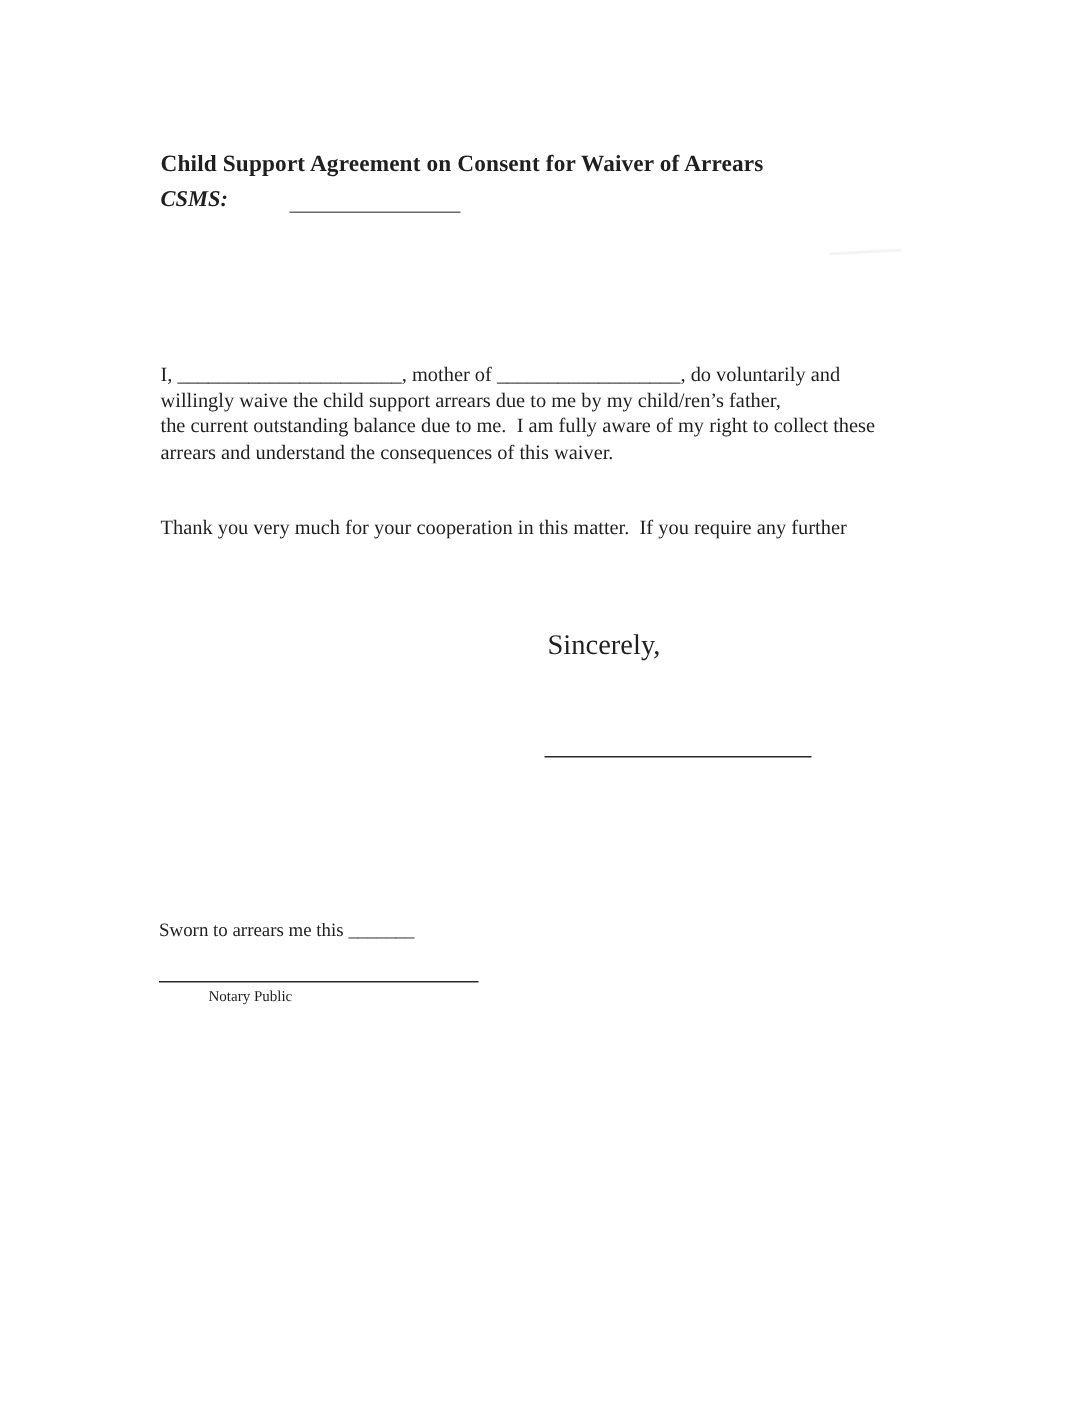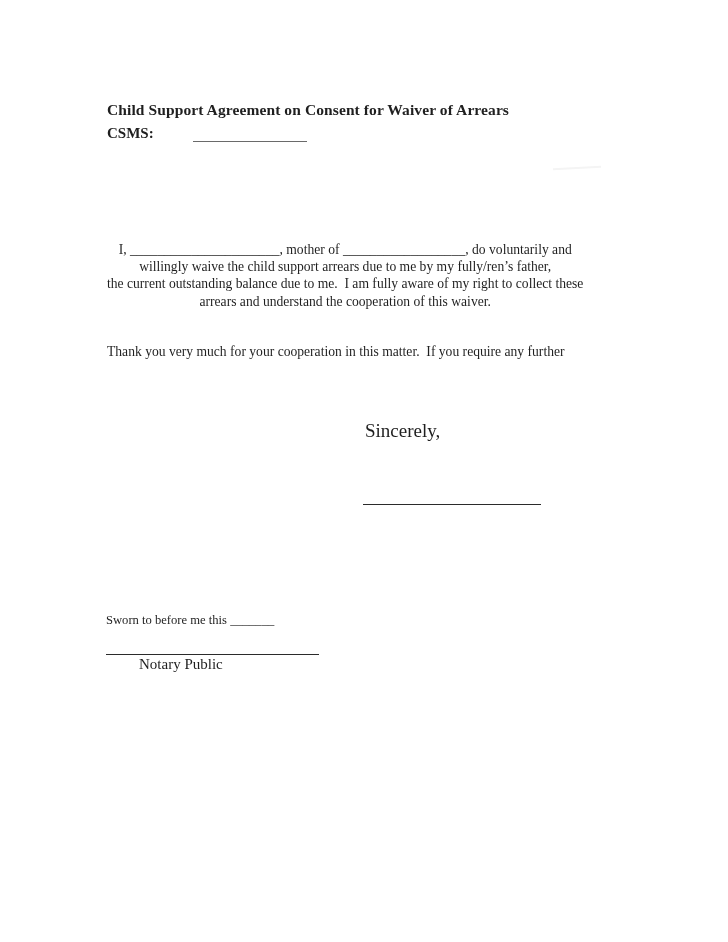--- a/index.html
+++ b/index.html
@@ -31,37 +31,38 @@
   .field-row {
     height: 20px;
     line-height: 20px;
     font-size: 15px;
     font-weight: bold;
   }
   .field-label {
     display: inline-block;
     width: 86px;
     vertical-align: bottom;
+    font-style: italic;
   }
   .fill-line {
     display: inline-block;
     width: 114px;
     height: 15px;
     vertical-align: bottom;
     margin-bottom: 1px;
   }
   .fill-line--light { border-bottom: 1.6px solid #6a6a6a; }
   .fill-line--dark  { border-bottom: 1.8px solid #333333; }
   .paragraph {
     position: absolute;
     left: 107px;
     font-size: 13.6px;
     line-height: 17.2px;
   }
-  .paragraph .line { white-space: pre; text-align: center; }
+  .paragraph .line { white-space: pre; }
   .body-para { top: 241px; }
   .closing-para { top: 343px; }
   .salutation {
     position: absolute;
     left: 365px;
     top: 420px;
     font-size: 19px;
   }
   .signature-line {
     position: absolute;
@@ -79,21 +80,21 @@
   }
   .notary-block .line { white-space: pre; }
   .notary-line {
     width: 213px;
     border-top: 1.5px solid #2b2b2b;
     margin-top: 25px;
   }
   .notary-label {
     margin-top: 2px;
     padding-left: 33px;
-    font-size: 15px;
+    font-size: 10px;
   }
   .scan-artifact {
     position: absolute;
     left: 553px;
     top: 167px;
     width: 48px;
     height: 2px;
     background: #f4f4f4;
     transform: rotate(-3deg);
   }
@@ -107,32 +108,32 @@
 
   <div class="header">
     <h1 class="doc-title">Child Support Agreement on Consent for Waiver of Arrears</h1>
     <div class="field-row">
       <span class="field-label">CSMS:</span><span class="fill-line fill-line--light"></span>
     </div>
   </div>
 
   <div class="paragraph body-para">
     <div class="line">I, ______________________, mother of __________________, do voluntarily and</div>
-    <div class="line">willingly waive the child support arrears due to me by my fully/ren’s father,</div>
+    <div class="line">willingly waive the child support arrears due to me by my child/ren’s father,</div>
     <div class="line">the current outstanding balance due to me.  I am fully aware of my right to collect these</div>
-    <div class="line">arrears and understand the cooperation of this waiver.</div>
+    <div class="line">arrears and understand the consequences of this waiver.</div>
   </div>
 
   <div class="paragraph closing-para">
     <div class="line">Thank you very much for your cooperation in this matter.  If you require any further</div>
   </div>
 
   <div class="salutation">Sincerely,</div>
 
   <div class="signature-line"></div>
 
   <div class="notary-block">
-    <div class="line">Sworn to before me this _______</div>
+    <div class="line">Sworn to arrears me this _______</div>
     <div class="notary-line"></div>
     <div class="notary-label">Notary Public</div>
   </div>
 
 </div>
 
 </body></html>

